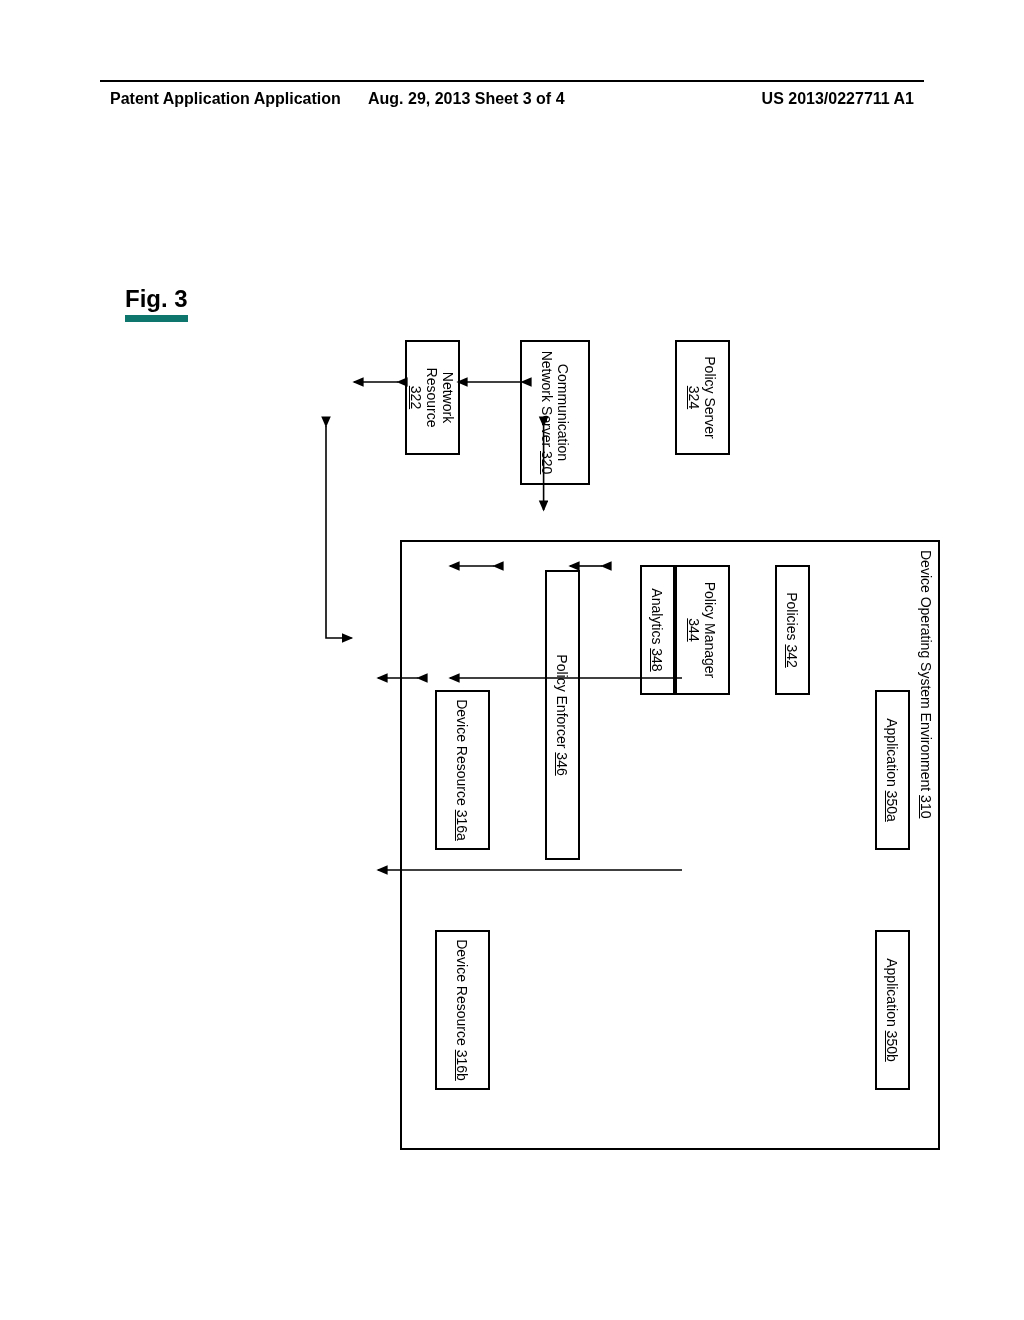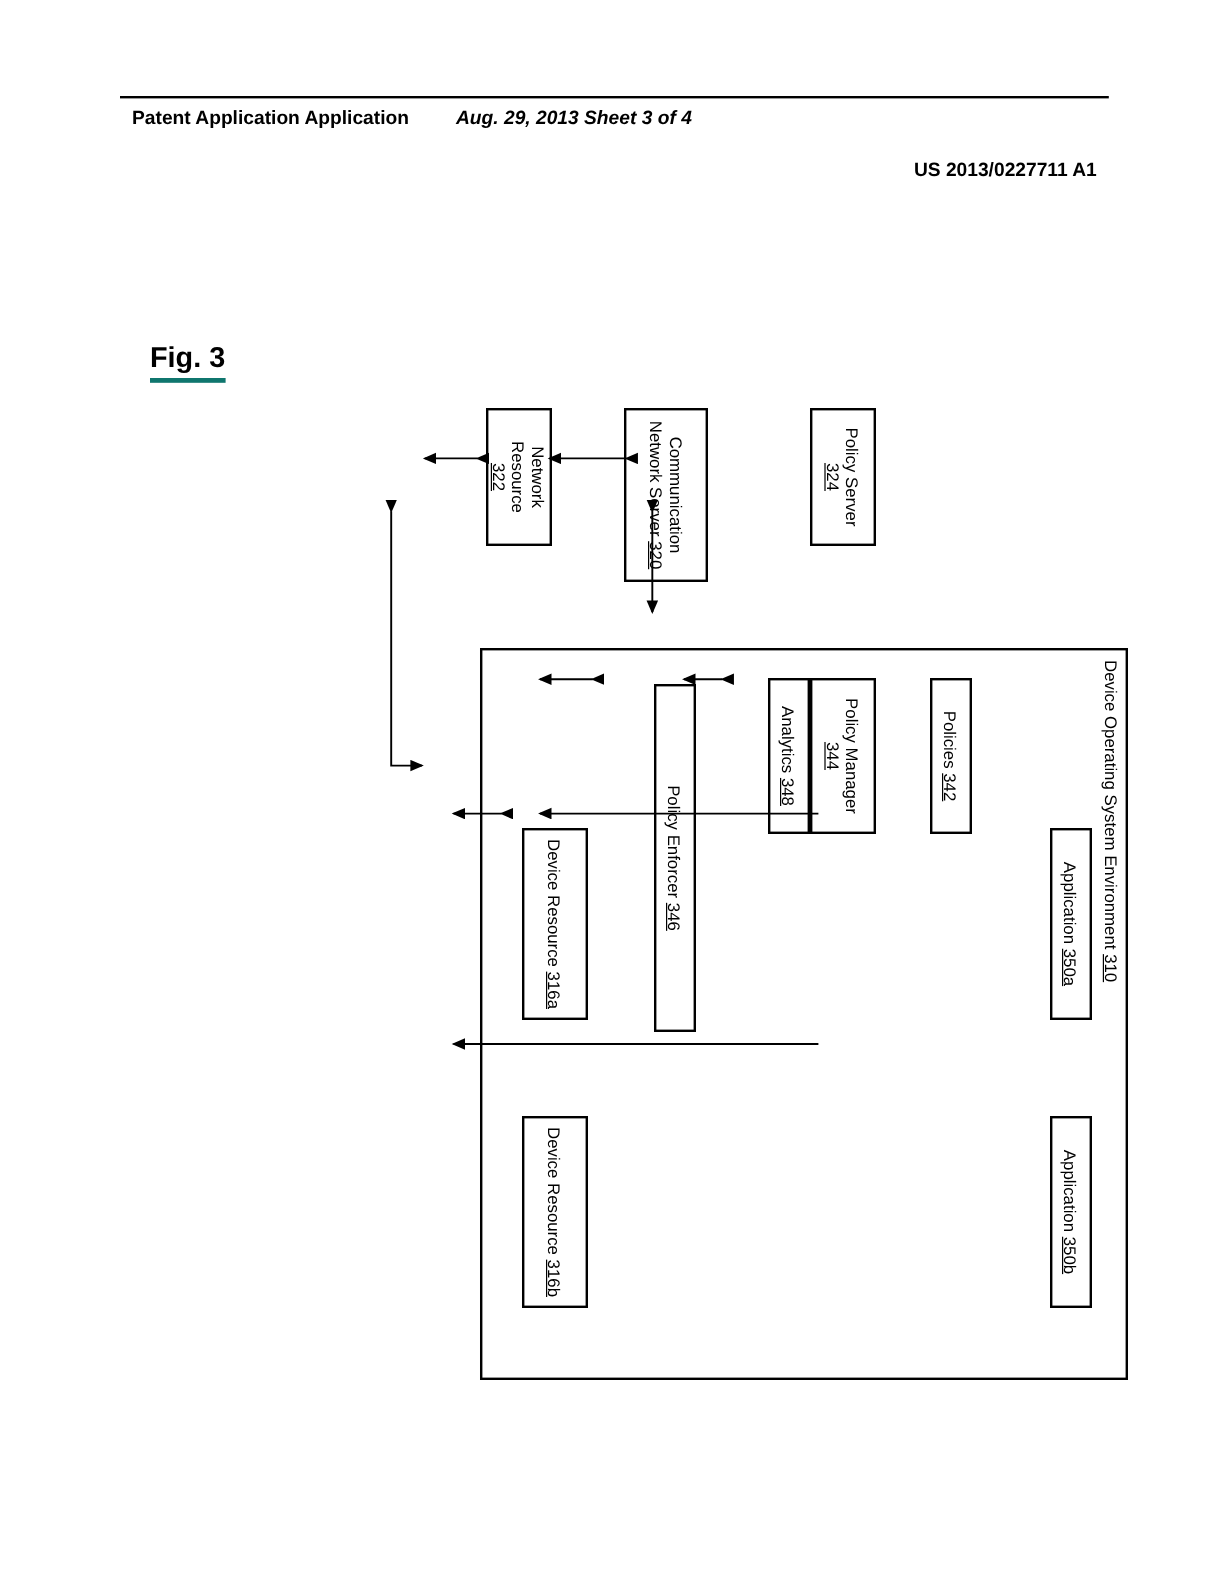--- a/index.html
+++ b/index.html
@@ -18,29 +18,29 @@
       height: 2px;
       background: black;
     }
     .header-text {
       position: absolute;
       top: 90px;
       font-size: 16px;
       font-weight: bold;
     }
     .header-left { left: 110px; }
-    .header-center { left: 380px; font-style: italic; }
-    .header-right { right: 110px; margin-top: 44px; }
+    .header-center { left: 368px; }
+    .header-right { right: 110px; }
     .fig-label {
       position: absolute;
       top: 285px;
       left: 125px;
       font-size: 24px;
       font-weight: bold;
-      border-bottom: 4px solid #0f766e;
+      border-bottom: 7px solid #0f766e;
       padding-bottom: 2px;
     }
     .diagram-container {
       position: absolute;
       top: 220px;
       left: 150px;
       width: 720px;
       height: 900px;
       transform: rotate(90deg);
       transform-origin: center center;

